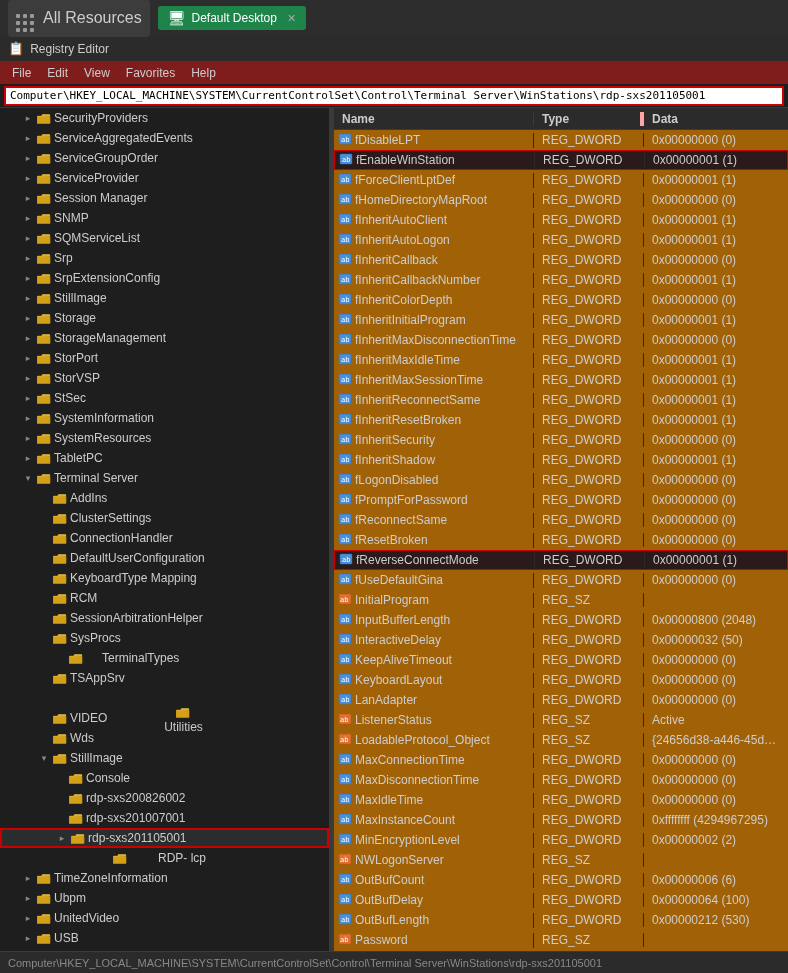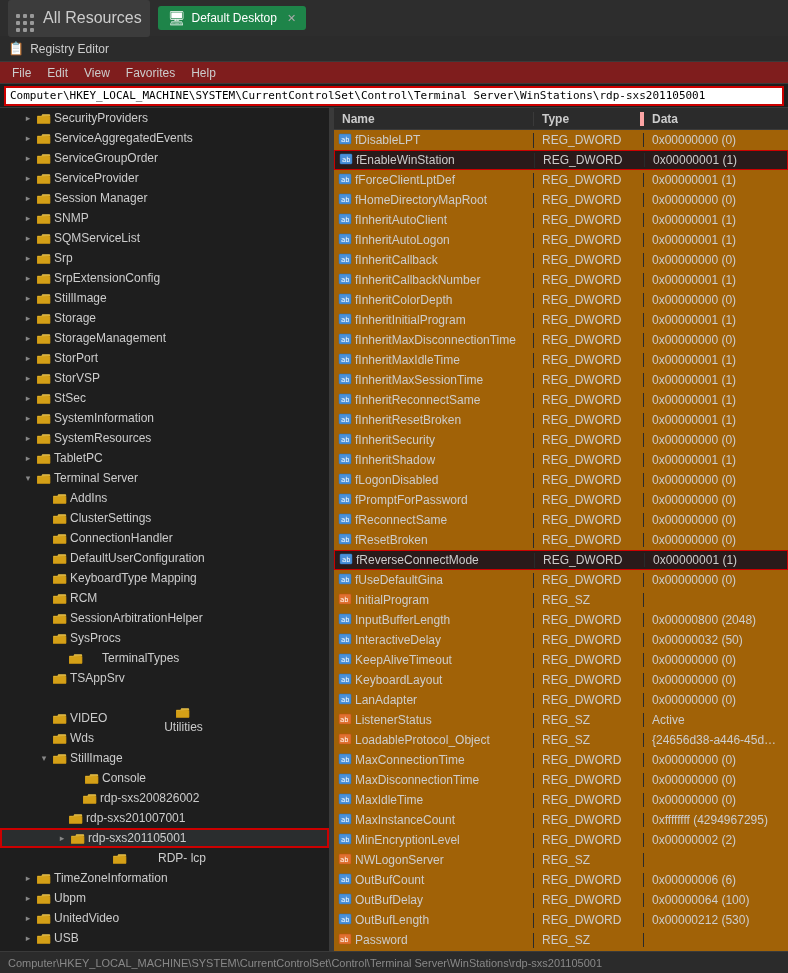--- a/index.html
+++ b/index.html
@@ -465,32 +465,32 @@
           <span class="expander">▾</span>
           <span class="folder-icon">
             <svg class="folder-svg" viewBox="0 0 16 12" xmlns="http://www.w3.org/2000/svg">
     <rect x="0" y="3" width="15" height="9" rx="1" fill="#d4a017"></rect>
     <path d="M0 4 Q0 3 1 3 L5 3 L6 1 L14 1 Q15 1 15 2 L15 3" fill="#e8c24a"></path>
     <rect x="0" y="3" width="15" height="9" rx="1" fill="none" stroke="#b8860b" stroke-width="0.5"></rect>
   </svg>
           </span>
           <span class="item-label">StillImage</span>
         </div>
-        <div class="tree-item" style="padding-left: 68px;">
+        <div class="tree-item" style="padding-left: 52px;">
           <span class="expander"></span>
           <span class="folder-icon">
             <svg class="folder-svg" viewBox="0 0 16 12" xmlns="http://www.w3.org/2000/svg">
     <rect x="0" y="3" width="15" height="9" rx="1" fill="#d4a017"></rect>
     <path d="M0 4 Q0 3 1 3 L5 3 L6 1 L14 1 Q15 1 15 2 L15 3" fill="#e8c24a"></path>
     <rect x="0" y="3" width="15" height="9" rx="1" fill="none" stroke="#b8860b" stroke-width="0.5"></rect>
   </svg>
           </span>
           <span class="item-label">Console</span>
         </div>
-        <div class="tree-item" style="padding-left: 52px; margin-left: 14px;">
+        <div class="tree-item" style="padding-left: 52px;">
           <span class="expander"></span>
           <span class="folder-icon">
             <svg class="folder-svg" viewBox="0 0 16 12" xmlns="http://www.w3.org/2000/svg">
     <rect x="0" y="3" width="15" height="9" rx="1" fill="#d4a017"></rect>
     <path d="M0 4 Q0 3 1 3 L5 3 L6 1 L14 1 Q15 1 15 2 L15 3" fill="#e8c24a"></path>
     <rect x="0" y="3" width="15" height="9" rx="1" fill="none" stroke="#b8860b" stroke-width="0.5"></rect>
   </svg>
           </span>
           <span class="item-label">rdp-sxs200826002</span>
         </div>

